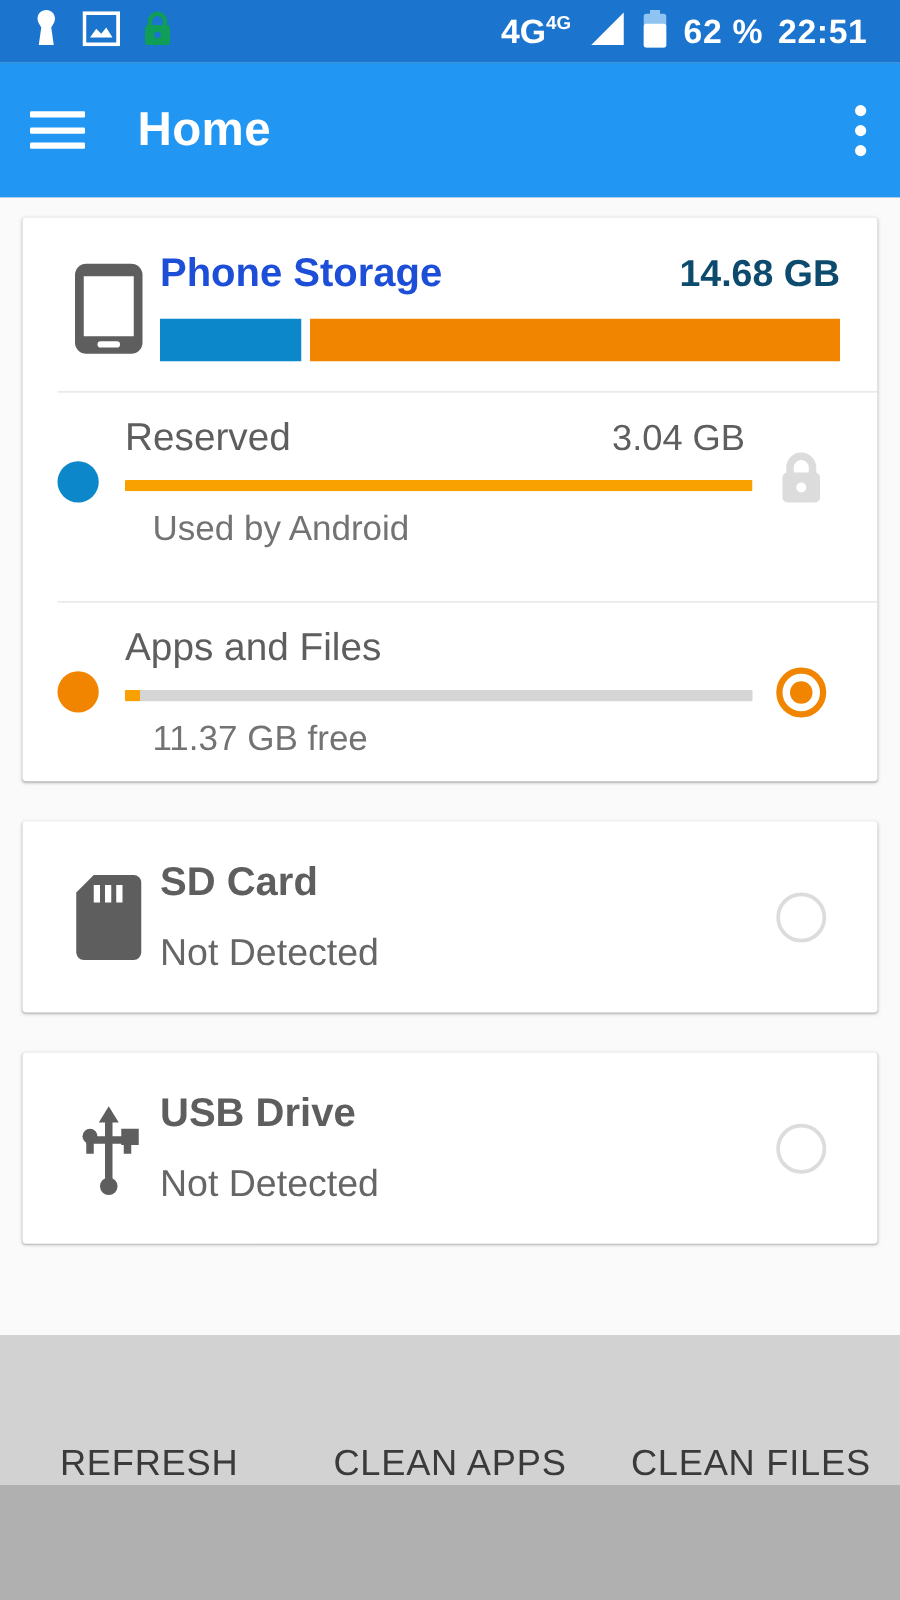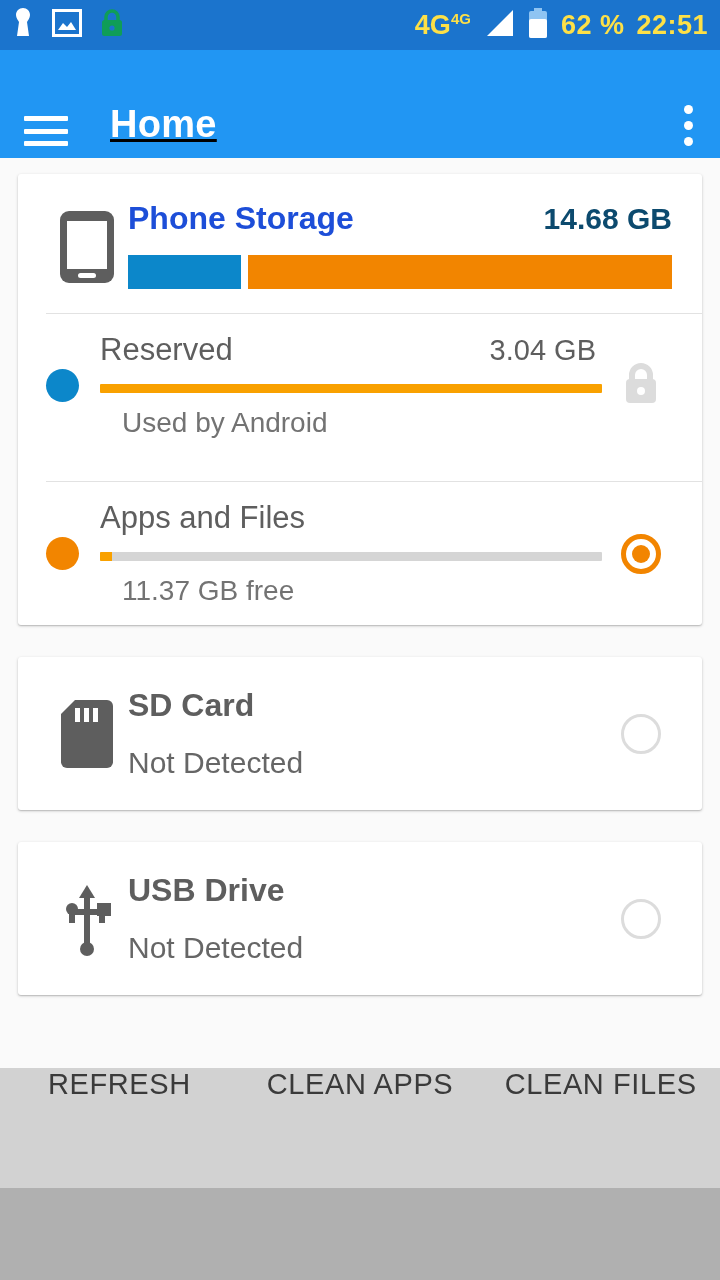--- a/index.html
+++ b/index.html
@@ -8,38 +8,38 @@
     font-family: "Liberation Sans", sans-serif;
     background: #b0b0b0;
     overflow: hidden;
   }
   .screen { position: relative; width: 720px; height: 1280px; }
 
   
   .status-bar {
     height: 50px; background: #1b74cd;
     display: flex; align-items: center;
-    padding: 0 12px; color: #fde047;
+    padding: 0 26px; color: #ffffff;
   }
   .status-left { display: flex; align-items: center; gap: 18px; }
   .status-right {
     margin-left: auto; display: flex; align-items: center; gap: 12px;
   }
   .status-text {
     font-size: 27px; font-weight: bold; letter-spacing: .5px;
     line-height: 1;
   }
   .net-label { display: flex; align-items: flex-start; font-weight: bold; }
   .net-label .big { font-size: 27px; line-height: 1; }
   .net-label .sup { font-size: 15px; line-height: 1; margin-top: -1px; }
 
   
   .app-bar {
     height: 108px; background: #2196f3;
-    display: flex; align-items: flex-end; padding: 12px 24px; text-decoration: underline;
+    display: flex; align-items: center; padding: 12px 24px;
   }
   .hamburger { width: 44px; height: 30px; display: flex;
     flex-direction: column; justify-content: space-between; cursor: pointer; }
   .hamburger span { display: block; height: 5px; background: #fff; border-radius: 1px; }
   .app-title {
     color: #fff; font-size: 38px; font-weight: bold;
     margin-left: 42px; letter-spacing: .3px;
   }
   .overflow { margin-left: auto; width: 12px; display: flex;
     flex-direction: column; gap: 7px; cursor: pointer; }
@@ -99,21 +99,21 @@
   
   .dev-card { display: flex; align-items: center; padding: 30px 22px 30px 28px; }
   .dev-icon-col { width: 82px; flex: none; display: flex; justify-content: center; }
   .dev-body { flex: 1; }
   .dev-title { font-size: 32px; font-weight: bold; color: #5e5e5e; }
   .dev-status { font-size: 30px; color: #666; margin-top: 22px; }
 
   
   .button-bar {
     position: absolute; left: 0; right: 0; bottom: 92px; height: 120px;
-    background: #d2d2d2; display: flex; align-items: flex-start;
+    background: #d2d2d2; display: flex; align-items: flex-end;
   }
   .bar-btn {
     flex: 1; display: flex; align-items: center; justify-content: center;
     font-size: 29px; color: #3a3a3a; letter-spacing: .6px; cursor: pointer;
   }
   .bar-sep { width: 2px; background: #b6b6b6; margin: 14px 0; flex: none; }
   .nav-area { position: absolute; left: 0; right: 0; bottom: 0; height: 92px;
     background: #b0b0b0; }
 </style>
 </head>

